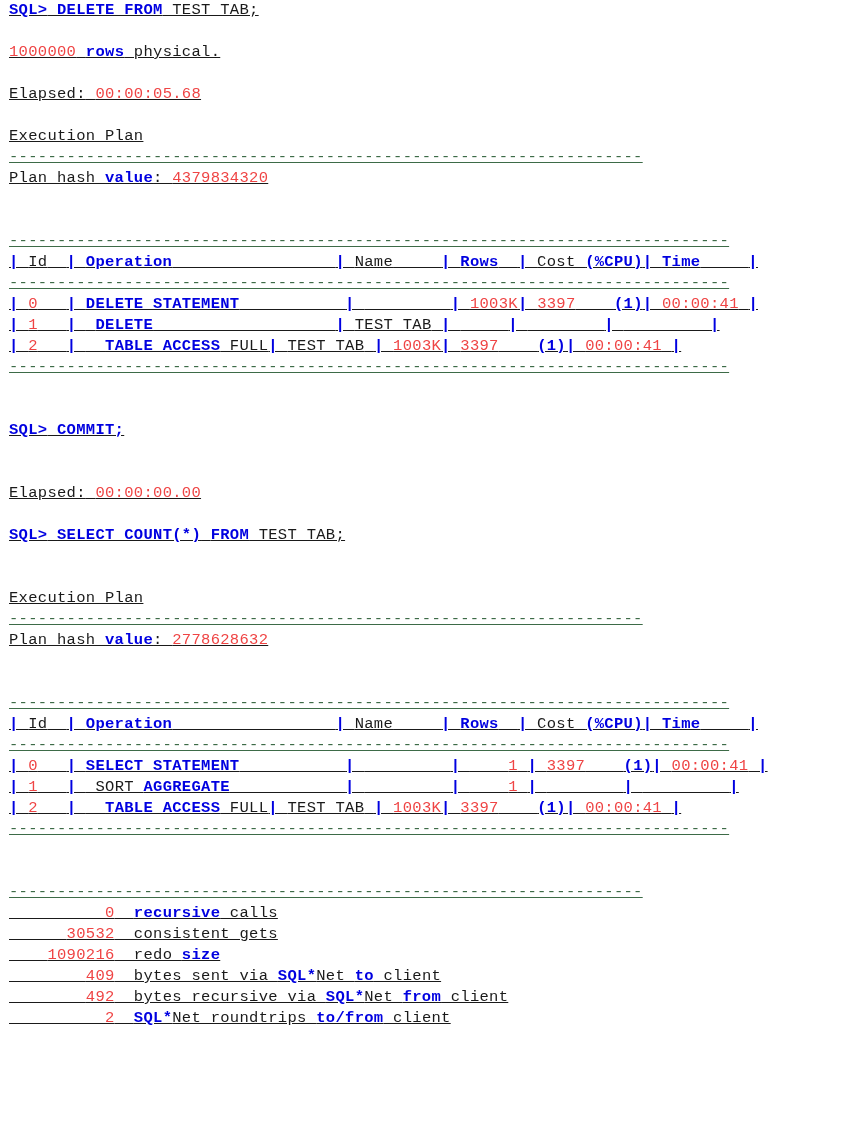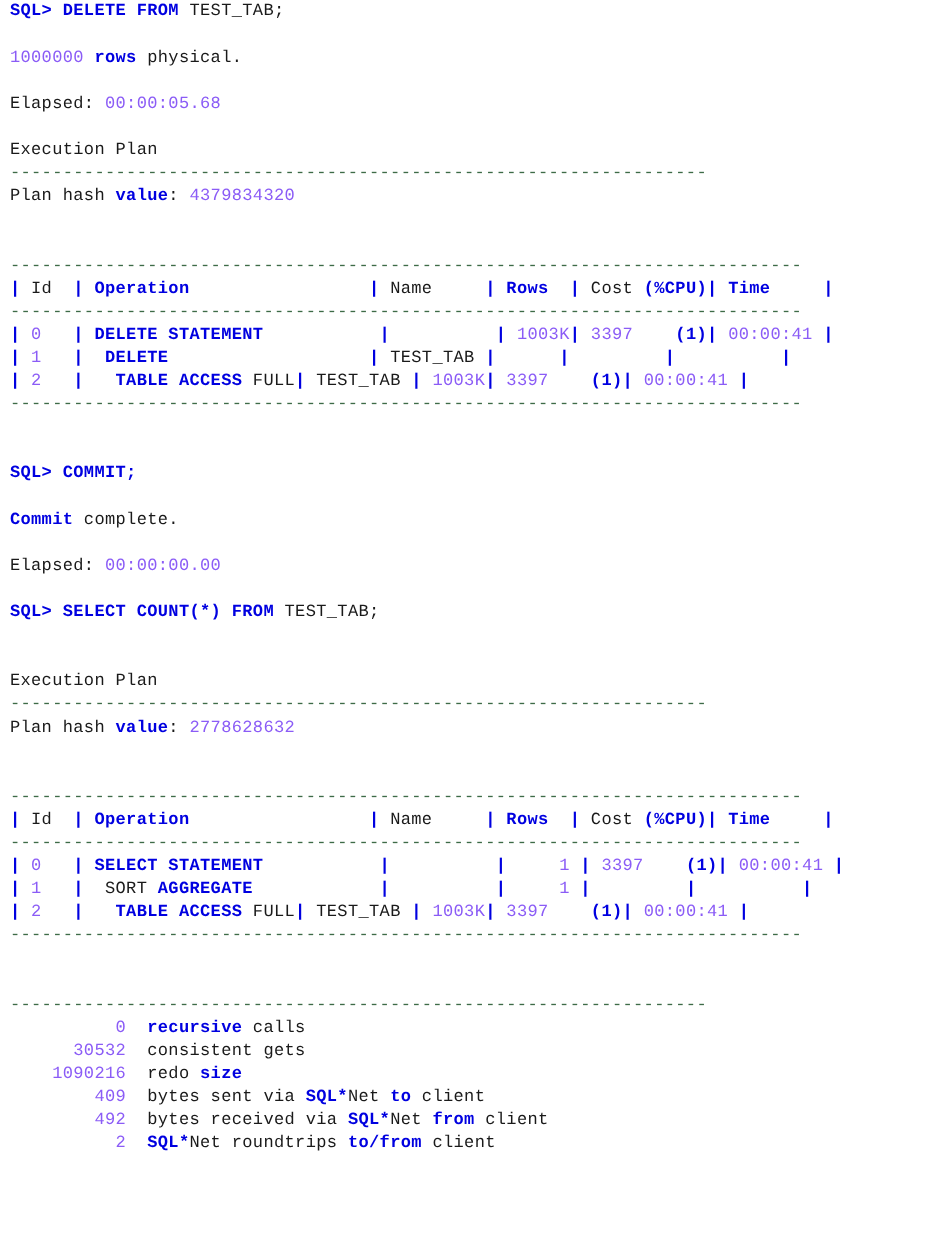--- a/index.html
+++ b/index.html
@@ -21,27 +21,28 @@
   #terminal {
     padding: 0px 0 0 9px;
     box-sizing: border-box;
     width: 854px;
   }
   
   .line {
     white-space: pre;
     height: 21px;
     letter-spacing: 0.30px;
+    text-decoration: underline;
   }
   
   .spacer { height: 21px; }
 
   
   .kw   { color: #0000e0; font-weight: bold; }   
-  .num  { color: #8b5cf6; }                      
+  .num  { color: #ef4444; }                      
   .pln  { color: #1a1a1a; }                      
   .sep  { color: #3d6b47; }                      
   .pipe { color: #0000e0; font-weight: bold; }   
 </style>
 </head>
 <body>
 
 <div id="terminal">
 
   <div class="line"><span class="kw">SQL&gt;</span><span class="pln"> </span><span class="kw">DELETE FROM</span><span class="pln"> TEST_TAB;</span></div>
@@ -71,21 +72,20 @@
   <div class="line"><span class="pipe">| </span><span class="num">2</span><span class="pln">   </span><span class="pipe">| </span><span class="pln">  </span><span class="kw">TABLE ACCESS</span><span class="pln"> FULL</span><span class="pipe">| </span><span class="pln">TEST_TAB</span><span class="pln"> </span><span class="pipe">| </span><span class="num">1003K</span><span class="pipe">| </span><span class="num">3397</span><span class="pln">    </span><span class="kw">(1)</span><span class="pipe">| </span><span class="num">00:00:41</span><span class="pln"> </span><span class="pipe">|</span></div>
 
   <div class="line sep">---------------------------------------------------------------------------</div>
 
   <div class="spacer"></div>
   <div class="spacer"></div>
 
   <div class="line"><span class="kw">SQL&gt;</span><span class="pln"> </span><span class="kw">COMMIT;</span></div>
   <div class="spacer"></div>
 
-  <div class="line"><span class="kw">Commit</span><span class="pln"> complete.</span></div>
   <div class="spacer"></div>
 
   <div class="line"><span class="pln">Elapsed:</span><span class="pln"> </span><span class="num">00:00:00.00</span></div>
   <div class="spacer"></div>
 
   <div class="line"><span class="kw">SQL&gt;</span><span class="pln"> </span><span class="kw">SELECT COUNT(*)</span><span class="pln"> </span><span class="kw">FROM</span><span class="pln"> TEST_TAB;</span></div>
   <div class="spacer"></div>
 
   <div class="spacer"></div>
 
@@ -110,16 +110,16 @@
 
   <div class="spacer"></div>
   <div class="spacer"></div>
 
   <div class="line sep">------------------------------------------------------------------</div>
 
   <div class="line"><span class="num">          </span><span class="num">0</span><span class="pln">  </span><span class="kw">recursive</span><span class="pln"> calls</span></div>
   <div class="line"><span class="pln">      </span><span class="num">30532</span><span class="pln">  consistent gets</span></div>
   <div class="line"><span class="pln">    </span><span class="num">1090216</span><span class="pln">  redo </span><span class="kw">size</span></div>
   <div class="line"><span class="pln">        </span><span class="num">409</span><span class="pln">  bytes sent via </span><span class="kw">SQL*</span><span class="pln">Net </span><span class="kw">to</span><span class="pln"> client</span></div>
-  <div class="line"><span class="pln">        </span><span class="num">492</span><span class="pln">  bytes received via </span><span class="kw">SQL*</span><span class="pln">Net </span><span class="kw">from</span><span class="pln"> client</span></div>
+  <div class="line"><span class="pln">        </span><span class="num">492</span><span class="pln">  bytes recursive via </span><span class="kw">SQL*</span><span class="pln">Net </span><span class="kw">from</span><span class="pln"> client</span></div>
   <div class="line"><span class="pln">          </span><span class="num">2</span><span class="pln">  </span><span class="kw">SQL*</span><span class="pln">Net roundtrips </span><span class="kw">to/from</span><span class="pln"> client</span></div>
 
 </div>
 
 </body></html>

